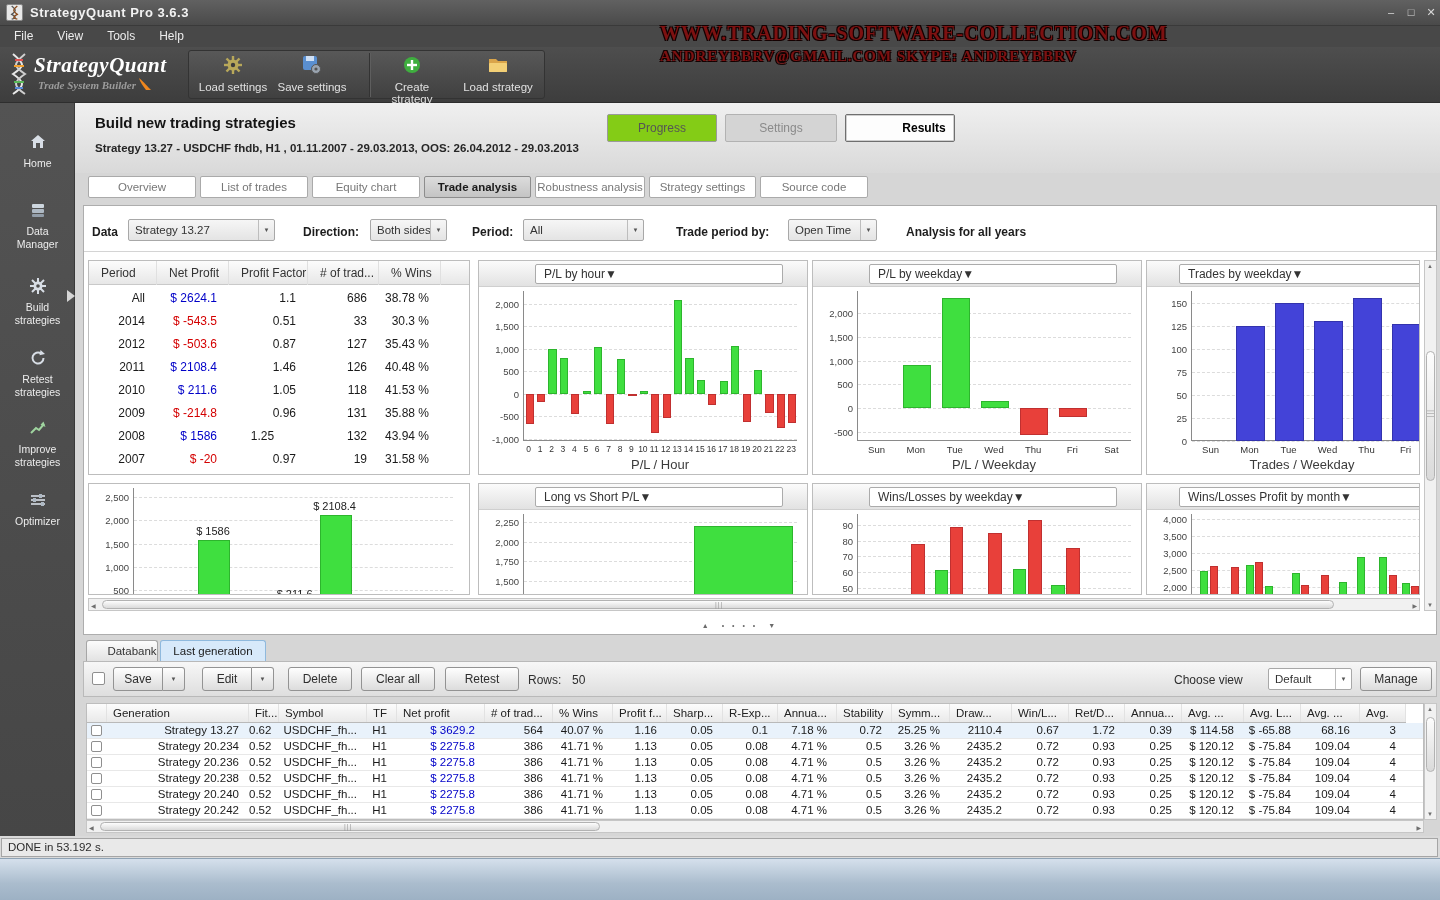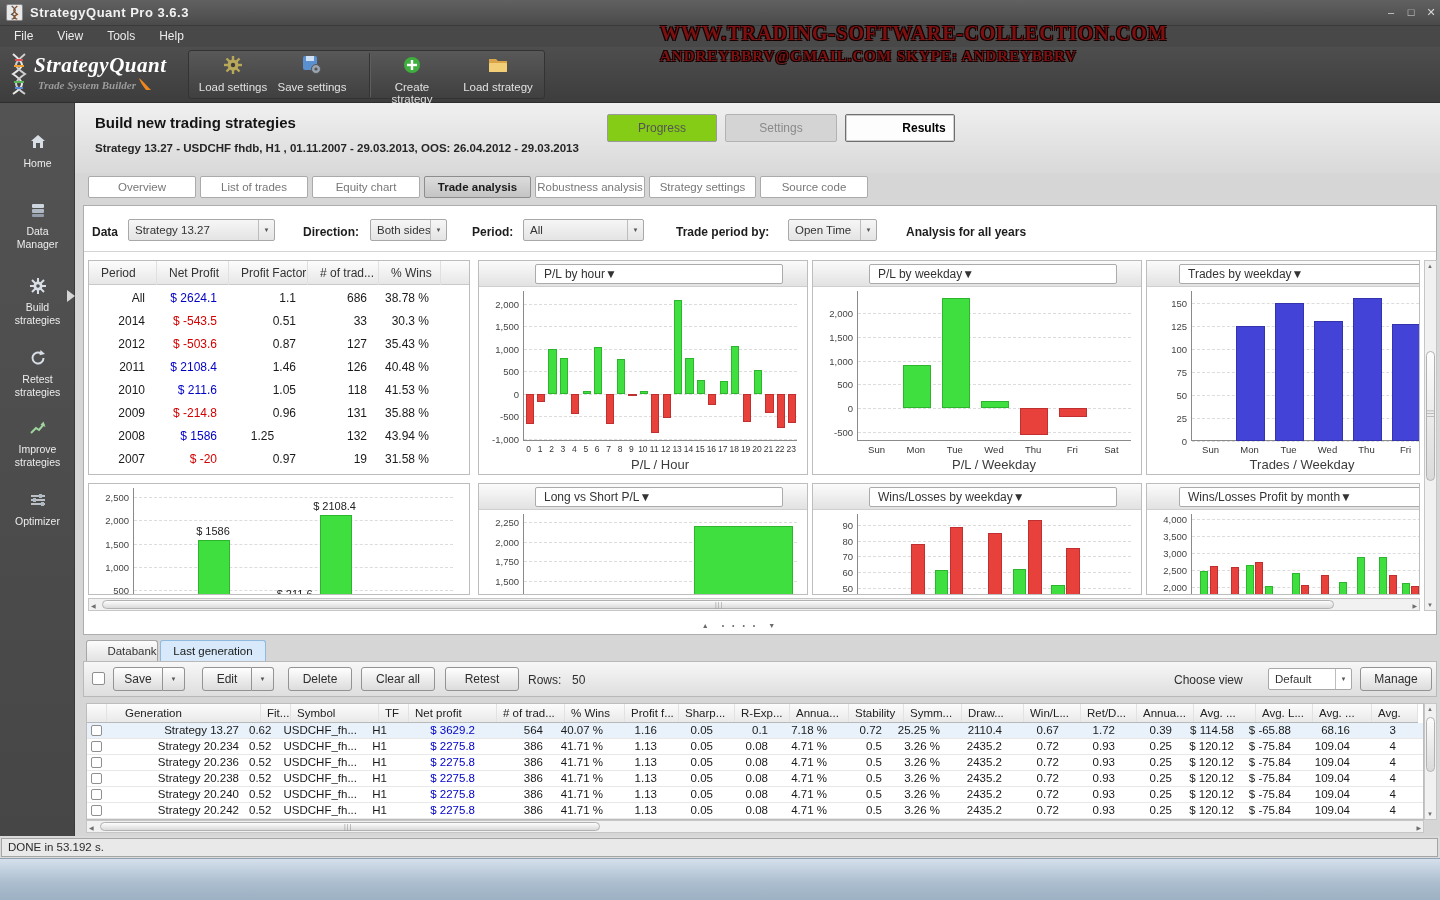--- a/index.html
+++ b/index.html
@@ -618,21 +618,21 @@
   <span class="db-lbl" style="left:528px;top:673px;">Rows:</span>
   <span class="db-lbl" style="left:572px;top:673px;">50</span>
   <span class="db-lbl" style="left:1174px;top:673px;">Choose view</span>
   <div class="dd" style="left:1268px;top:668px;width:84px;background:#fff;">
     <span>Default</span><span class="dd-arr">▼</span>
   </div>
   <div class="db-btn" style="left:1360px;width:72px;">Manage</div>
   <div id="db-table">
       <div class="db-hrow">
         <div class="db-hcell" style="width: 20px;"></div>
-        <div class="db-hcell" style="width: 142px; margin-left: 12px;">Generation</div>
+        <div class="db-hcell" style="width: 142px;">Generation</div>
         <div class="db-hcell" style="width: 30px;">Fit...</div>
         <div class="db-hcell" style="width: 88px;">Symbol</div>
         <div class="db-hcell" style="width: 30px;">TF</div>
         <div class="db-hcell" style="width: 88px;">Net profit</div>
         <div class="db-hcell" style="width: 68px;"># of trad...</div>
         <div class="db-hcell" style="width: 60px;">% Wins</div>
         <div class="db-hcell" style="width: 54px;">Profit f...</div>
         <div class="db-hcell" style="width: 56px;">Sharp...</div>
         <div class="db-hcell" style="width: 55px;">R-Exp...</div>
         <div class="db-hcell" style="width: 59px;">Annua...</div>

